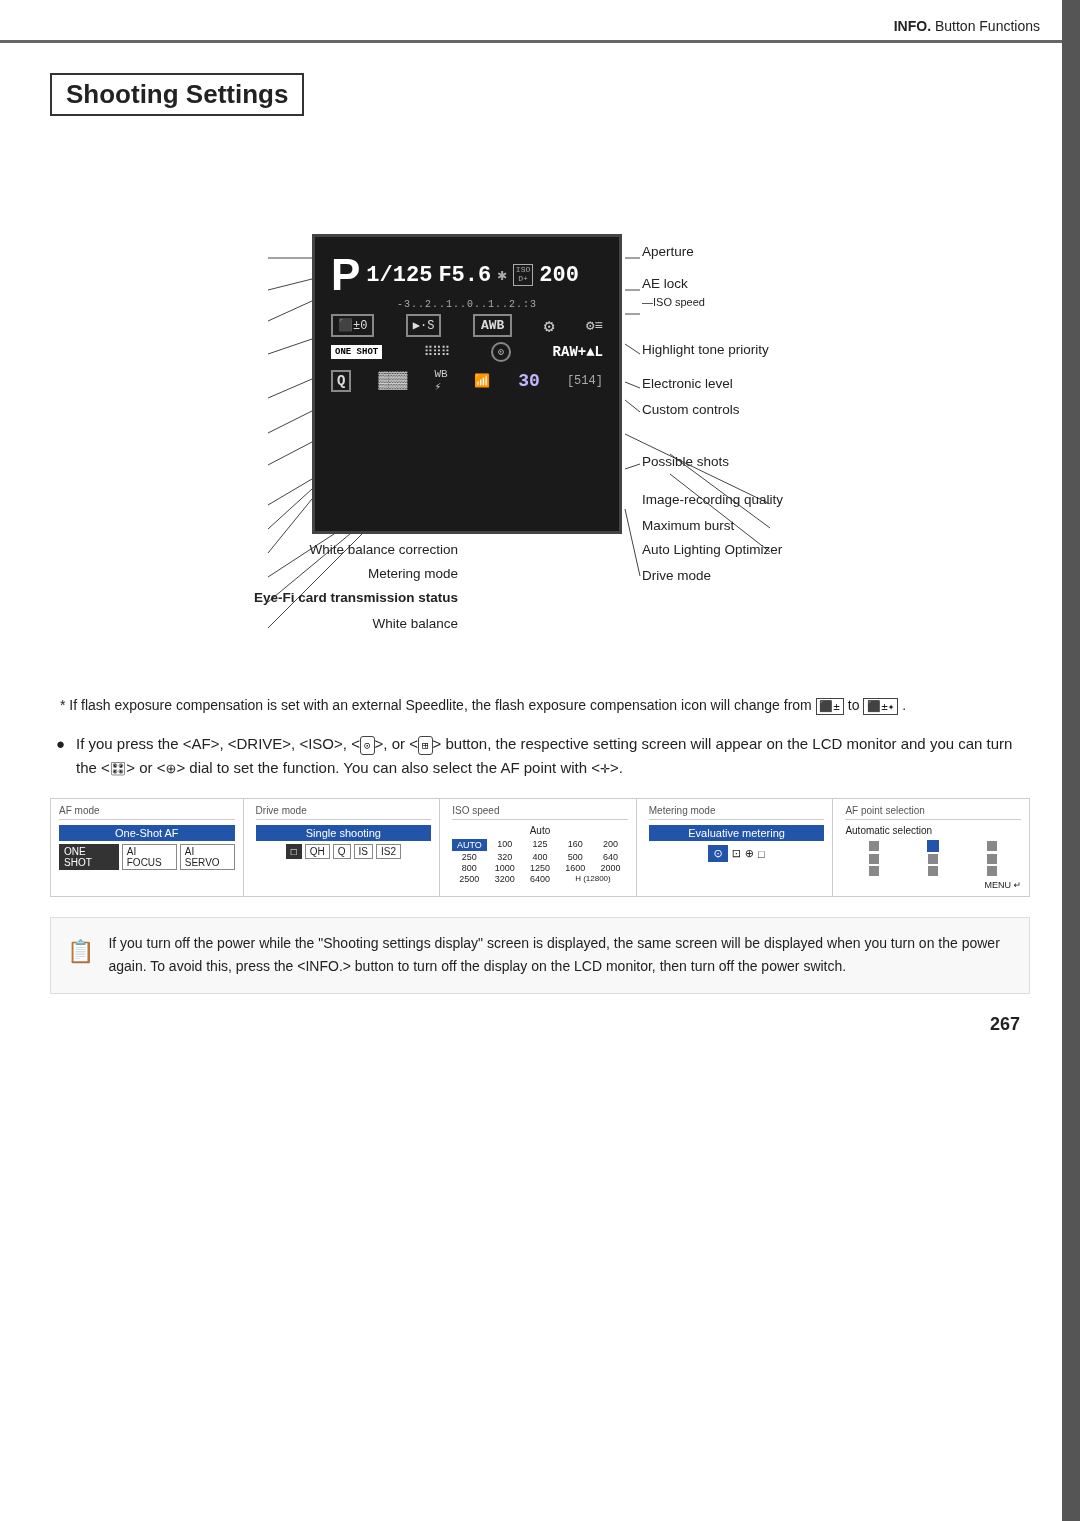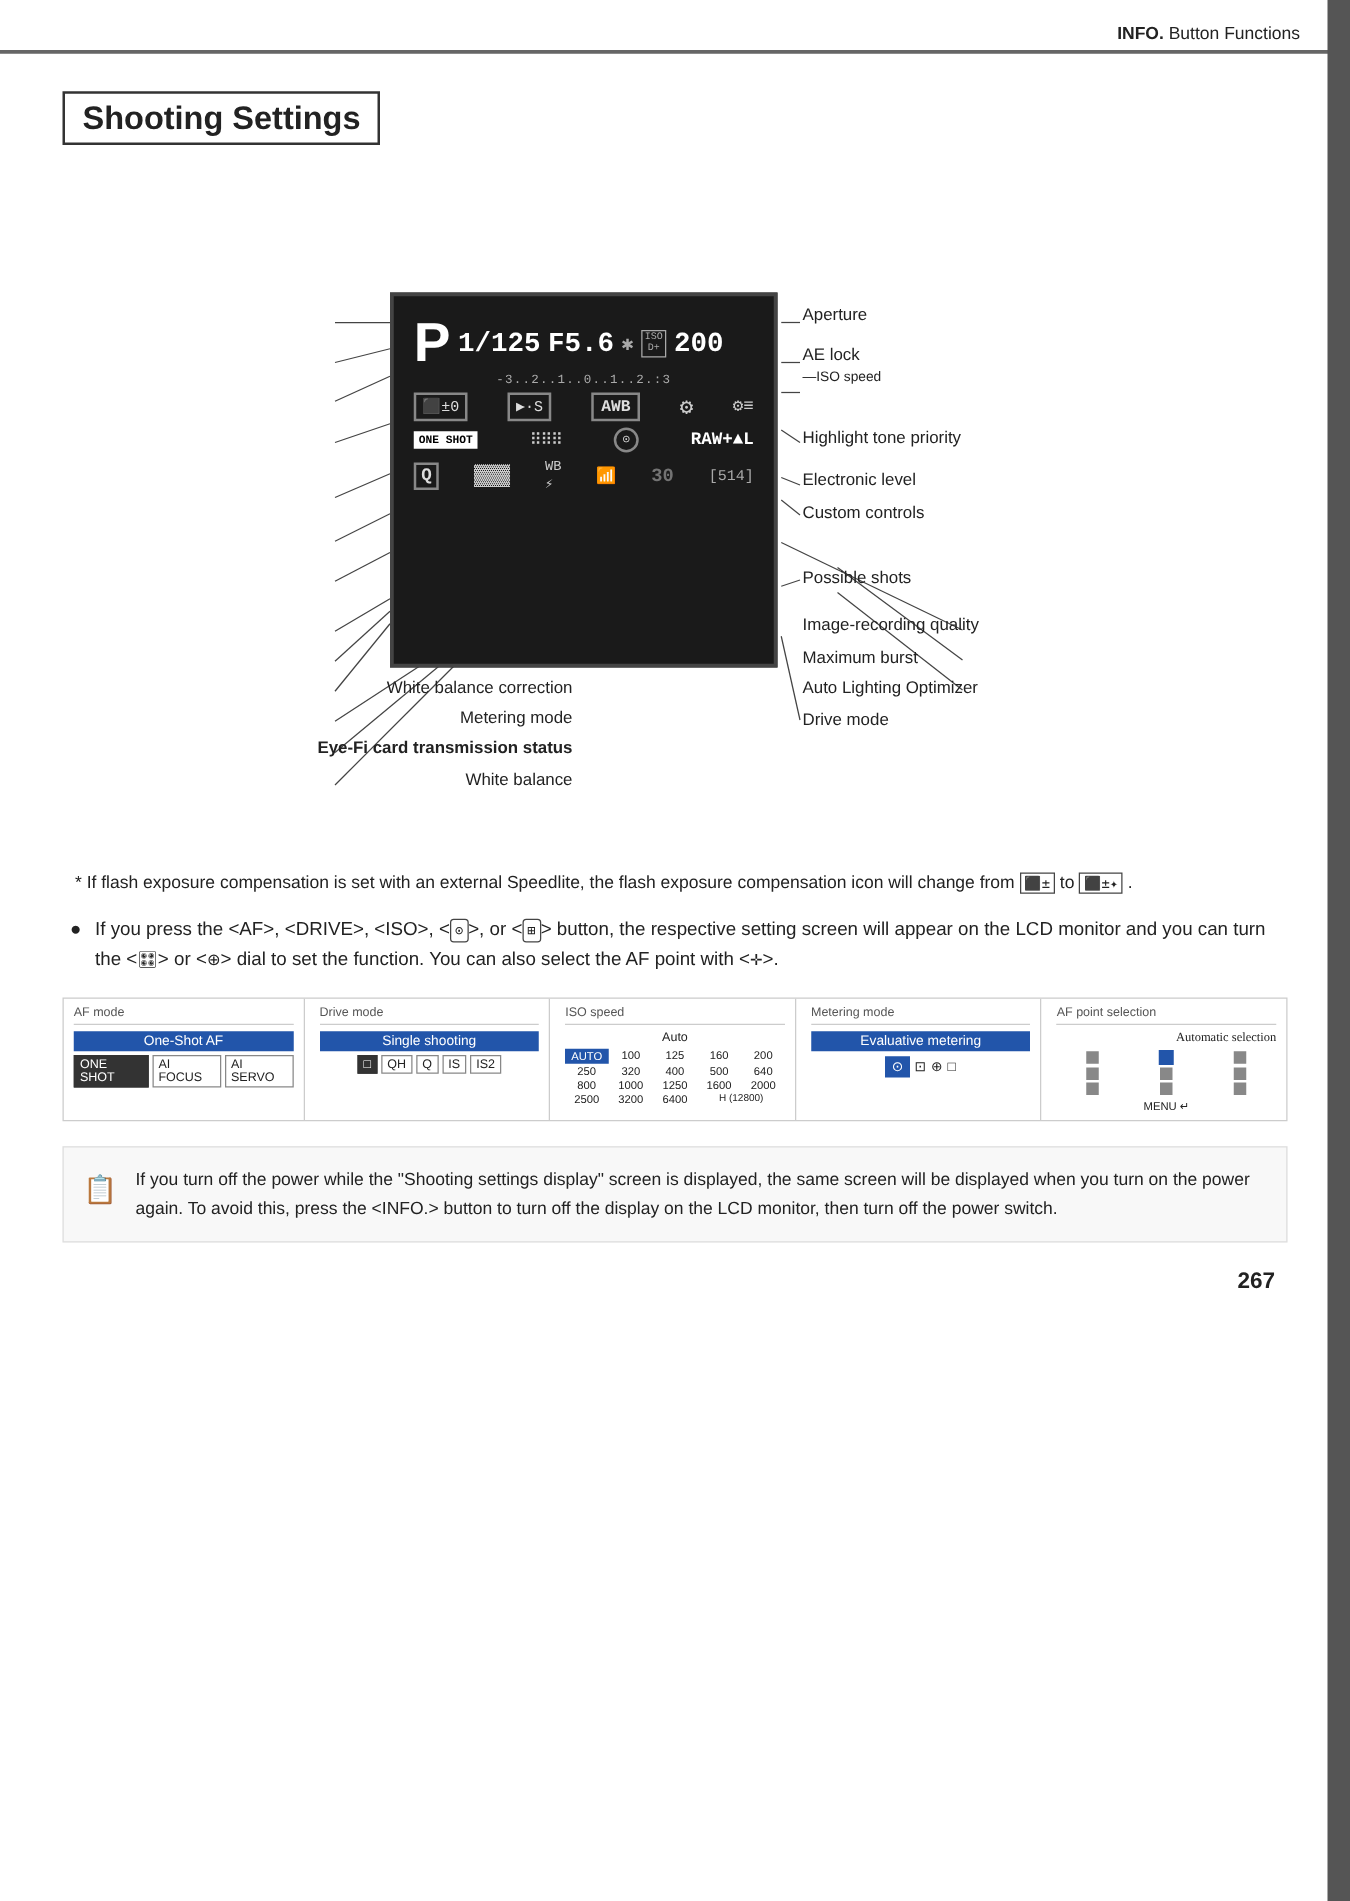--- a/index.html
+++ b/index.html
@@ -356,21 +356,21 @@
         <span style="color:#ccc;font-size:13px;letter-spacing:-1px;">⠿⠿⠿</span>
         <span style="width:20px;height:20px;border:2px solid #888;border-radius:50%;display:inline-flex;align-items:center;justify-content:center;font-size:10px;color:#ccc;">⊙</span>
         <span style="font-size:14px;font-weight:bold;color:#fff;">RAW+▲L</span>
       </div>
 
       <div style="display:flex;align-items:center;justify-content:space-between;padding:3px 6px;gap:4px;">
         <span style="border:2px solid #888;font-size:14px;color:#ddd;padding:1px 4px;font-weight:bold;">Q</span>
         <span style="font-size:16px;color:#ccc;">▓▓▓</span>
         <span style="font-size:11px;color:#ccc;">WB<br>⚡</span>
         <span style="font-size:13px;color:#ccc;">📶</span>
-        <span style="font-size:15px;font-weight:bold;color:#737373;">30</span>
+        <span style="font-size:18px;font-weight:bold;color:#c4b5fd;">30</span>
         <span style="font-size:12px;color:#aaa;">[514]</span>
       </div>
     </div>
 
   </div>
 
   
   <div class="note-asterisk">
     <span>* If flash exposure compensation is set with an external Speedlite, the flash exposure compensation icon will change from </span><span style="border:1.5px solid #444;padding:1px 3px;font-size:11px;font-family:monospace;">⬛±</span><span> to </span><span style="border:1.5px solid #444;padding:1px 3px;font-size:11px;font-family:monospace;">⬛±✦</span><span> .</span>
   </div>
@@ -438,33 +438,33 @@
       <div class="metering-options">
         <span class="metering-selected">⊙</span>
         <span>⊡</span>
         <span>⊕</span>
         <span>□</span>
       </div>
     </div>
 
     <div class="panel-item">
       <div class="panel-title">AF point selection</div>
-      <div style="text-align:right;font-size:10px;margin-bottom:3px;font-family:Liberation Serif, serif;">Automatic selection</div>
+      <div style="text-align:left;font-size:10px;margin-bottom:3px;">Automatic selection</div>
       <div class="af-grid">
         <div class="af-dot"></div>
         <div class="af-dot-selected"></div>
         <div class="af-dot"></div>
         <div class="af-dot"></div>
         <div class="af-dot"></div>
         <div class="af-dot"></div>
         <div class="af-dot"></div>
         <div class="af-dot"></div>
         <div class="af-dot"></div>
       </div>
-      <div style="text-align:center;font-size:9px;margin-top:4px;">MENU ↵</div>
+      <div style="text-align:right;font-size:9px;margin-top:4px;">MENU ↵</div>
     </div>
   </div>
 
   
   <div class="info-note">
     <span class="info-icon">📋</span>
     <span>If you turn off the power while the "Shooting settings display" screen is displayed, the same screen will be displayed when you turn on the power again. To avoid this, press the &lt;INFO.&gt; button to turn off the display on the LCD monitor, then turn off the power switch.</span>
   </div>
 
   

